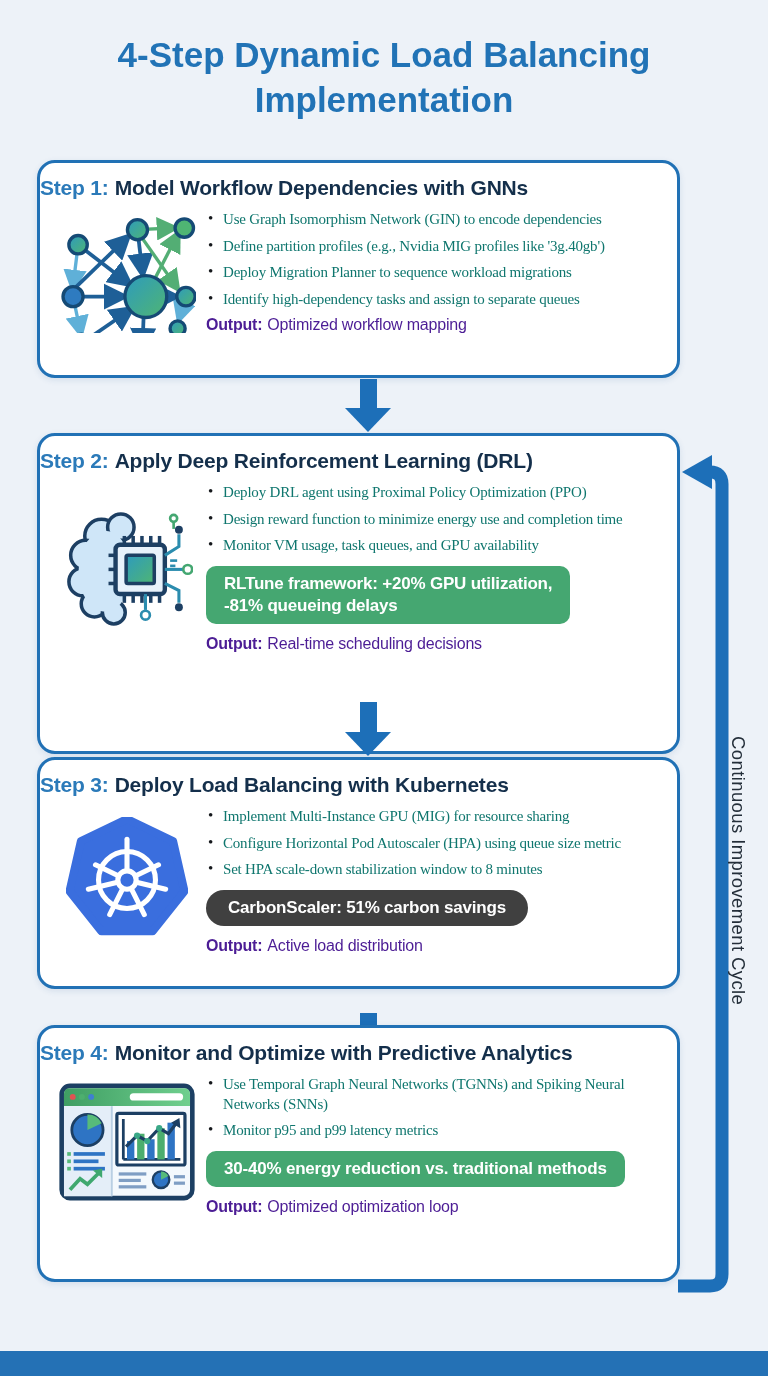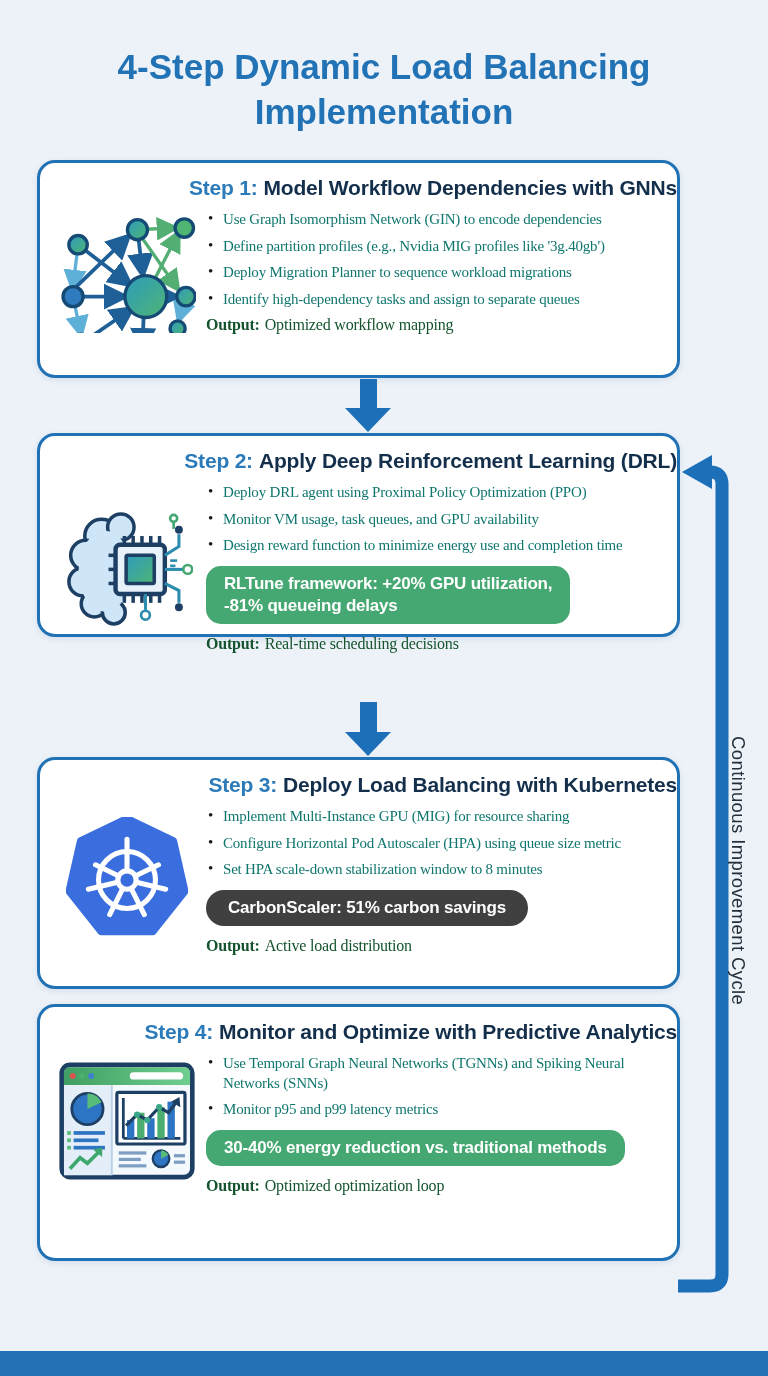--- a/index.html
+++ b/index.html
@@ -1,54 +1,54 @@
 <!DOCTYPE html>
 <html><head>
 <meta charset="utf-8">
 <style>
   html,body{margin:0;padding:0;}
   .page{
     position:relative;width:768px;height:1376px;background:#edf2f8;
     font-family:"Liberation Sans","DejaVu Sans",sans-serif;overflow:hidden;
   }
   .title{
-    position:absolute;top:30px;left:64px;right:64px;margin:15px;
+    position:absolute;top:30px;left:64px;right:64px;margin:3px;
     text-align:center;font-size:35px;line-height:1.28;font-weight:bold;color:#2173b6;
   }
   .step-box{
     position:absolute;left:37px;width:643px;box-sizing:border-box;
     background:#ffffff;border:3px solid #2171b5;border-radius:18px;
     box-shadow:0 2px 6px rgba(30,80,140,.12);
   }
   #box1{top:160px;height:218px;}
-  #box2{top:433px;height:204px;}
+  #box2{top:433px;height:321px;}
   #box3{top:757px;height:232px;}
-  #box4{top:1004px;height:257px;}
+  #box4{top:1025px;height:257px;}
   .step-header{
-    text-align:right;margin-top:13px;font-size:21px;font-weight:bold;letter-spacing:-0.2px;
+    text-align:left;margin-top:13px;font-size:21px;font-weight:bold;letter-spacing:-0.2px;
   }
   .step-prefix{color:#2b7ab9;margin-right:6px;}
   .step-title{color:#142f4b;}
   .step-body{display:flex;padding:4px 14px 8px 8px;}
   .icon-col{width:158px;flex:0 0 158px;display:flex;align-items:center;justify-content:center;}
   .text-col{flex:1;padding-top:6px;}
   .bullets{list-style:none;margin:0;padding:0;}
   .bullets li{
     position:relative;padding-left:17px;margin-bottom:7px;
     font-size:15px;line-height:1.3;color:#0f766e;letter-spacing:-0.2px;font-family:Liberation Serif, serif;
   }
   .bullets li::before{content:"•";position:absolute;left:2px;top:-1px;color:#15181c;font-size:15px;}
   .badge{
     display:inline-block;color:#fff;font-weight:bold;font-size:17px;line-height:1.3;
     padding:7px 18px;margin:3px 0 9px;letter-spacing:-0.2px;
   }
-  .badge-green{background:#45a771;border-radius:15px;}
+  .badge-green{background:#45a771;border-radius:10px;}
   .badge-blue{background:#404040;border-radius:999px;padding:7px 22px;}
   .badge-line{display:block;}
-  .output{margin:2px 0 0;font-size:16px;color:#14532d;letter-spacing:-0.2px;font-family:Liberation Serif, serif;}
+  .output{margin:2px 0 0;font-size:16px;color:#4c1d95;letter-spacing:-0.2px;}
   .output-label{font-weight:bold;margin-right:5px;}
   .flow-arrow{position:absolute;left:345px;width:46px;}
   #arrow1{top:379px;height:53px;}
   #arrow2{top:702px;height:54px;}
   #arr3,#arrow3{top:1013px;height:52px;}
   .flow-arrow .stem{width:17px;margin:0 auto;height:calc(100% - 24px);background:#1d6fb8;}
   .flow-arrow .head{width:0;height:0;margin:0 auto;
     border-left:23px solid transparent;border-right:23px solid transparent;border-top:24px solid #1d6fb8;}
   .cycle-svg{position:absolute;left:598px;top:428px;width:170px;height:884px;}
   .cycle-label{
@@ -192,22 +192,22 @@
           <line x1="128" y1="26" x2="128" y2="34" stroke="#44a771" stroke-width="3"></line>
           <g stroke="#2b8cae" stroke-width="3">
             <line x1="124" y1="70" x2="132" y2="70"></line>
               <line x1="124" y1="76" x2="130" y2="76"></line>
           </g>
         </svg>
       </div>
       <div class="text-col">
         <ul class="bullets">
           <li>Deploy DRL agent using Proximal Policy Optimization (PPO)</li>
+          <li>Design reward function to minimize energy use and completion time</li>
           <li>Monitor VM usage, task queues, and GPU availability</li>
-          <li>Design reward function to minimize energy use and completion time</li>
         </ul>
         <div class="badge badge-green">
           <span class="badge-line">RLTune framework: +20% GPU utilization,</span>
           <span class="badge-line">-81% queueing delays</span>
         </div>
         <p class="output"><span class="output-label">Output:</span><span>Real-time scheduling decisions</span></p>
       </div>
     </div>
   </section>
 

